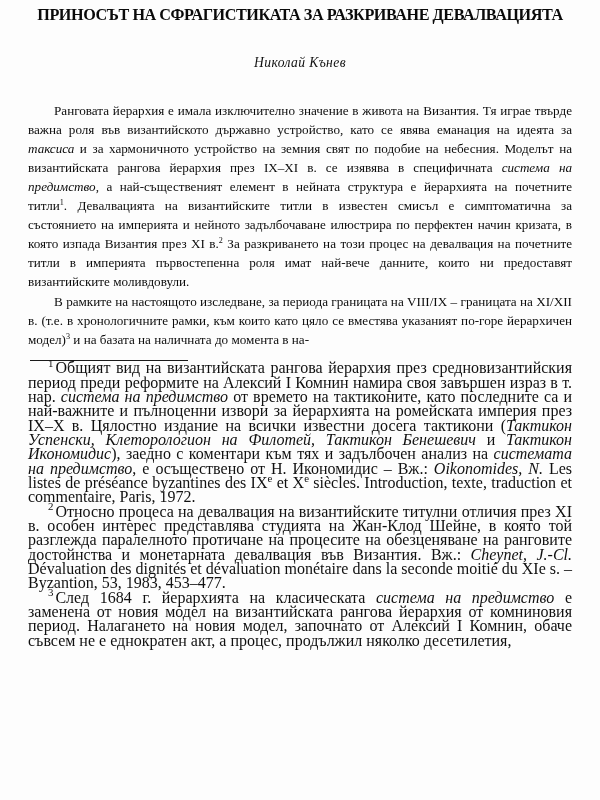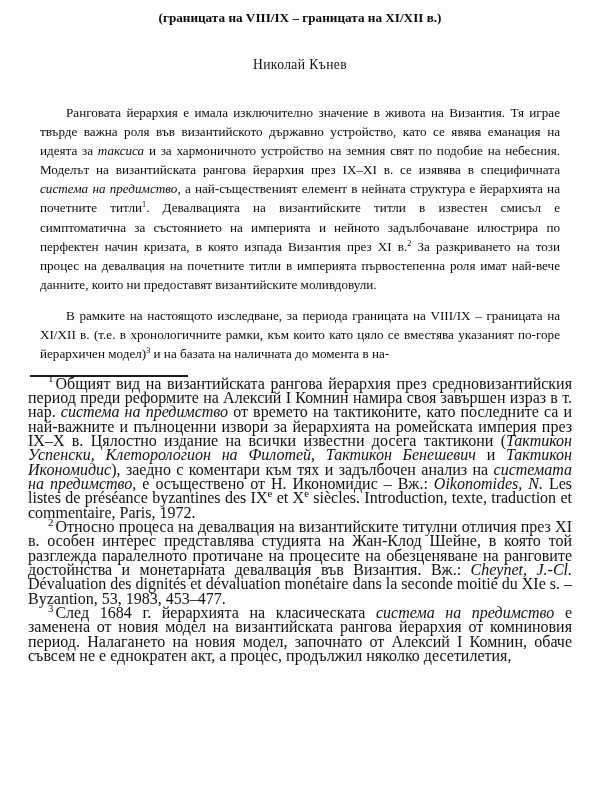--- a/index.html
+++ b/index.html
@@ -47,38 +47,39 @@
     font-weight: bold;
     font-size: 13.2px;
     line-height: 22px;
     margin-top: 3px;
     color: #0a0a0a;
   }
 
   
   .author {
     text-align: center;
+    font-style: italic;
     font-size: 13.6px;
     margin-top: 28px;
     letter-spacing: 0.4px;
     color: #101010;
   }
 
   
   .body-text {
     margin-top: 30px;
     font-size: 13.15px;
     line-height: 19.1px;
     text-align: justify;
     text-justify: inter-word;
     color: #0c0c0c;
     hyphens: manual;
   }
   .body-text p {
-    margin: 12px;
+    margin: 0;
     text-indent: 26px;
   }
   .body-text p + p { margin-top: 0; }
   .it { font-style: italic; }
   sup {
     font-size: 0.62em;
     vertical-align: super;
     line-height: 0;
   }
 
@@ -103,21 +104,21 @@
     font-size: 0.68em;
   }
   .fn-num { margin-right: 2px; }
 </style>
 </head>
 <body>
 
 <div class="page">
 
   <div class="title-block">
-    <div class="subtitle-line">(границата на VIII/IX – границата на XI/XII в.)</div>
+    <div class="title-line wide">ПРИНОСЪТ НА СФРАГИСТИКАТА ЗА РАЗКРИВАНЕ ДЕВАЛВАЦИЯТА</div>
   </div>
 
   <div class="author">Николай Кънев</div>
 
   <div class="body-text">
 
     <p><span>Ранговата йерархия е имала изключително значение в живота на Византия. Тя играе твърде важна роля във византийското държавно устройство, като се явява еманация на идеята за </span><span class="it">таксиса</span><span> и за хармоничното устройство на земния свят по подобие на небесния. Моделът на византийската рангова йерархия през IX–XI в. се изявява в специфичната </span><span class="it">система на предимство</span><span>, а най-същественият елемент в нейната структура е йерархията на почетните титли</span><sup>1</sup><span>. Девалвацията на византийските титли в известен смисъл е симптоматична за състоянието на империята и нейното задълбочаване илюстрира по перфектен начин кризата, в която изпада Византия през XI в.</span><sup>2</sup><span> За разкриването на този процес на девалвация на почетните титли в империята първостепенна роля имат най-вече данните, които ни предоставят византийските моливдовули.</span></p>
 
     <p><span>В рамките на настоящото изследване, за периода границата на VIII/IX – границата на XI/XII в. (т.е. в хронологичните рамки, към които като цяло се вместява указаният по-горе йерархичен модел)</span><sup>3</sup><span> и на базата на наличната до момента в на-</span></p>
 

